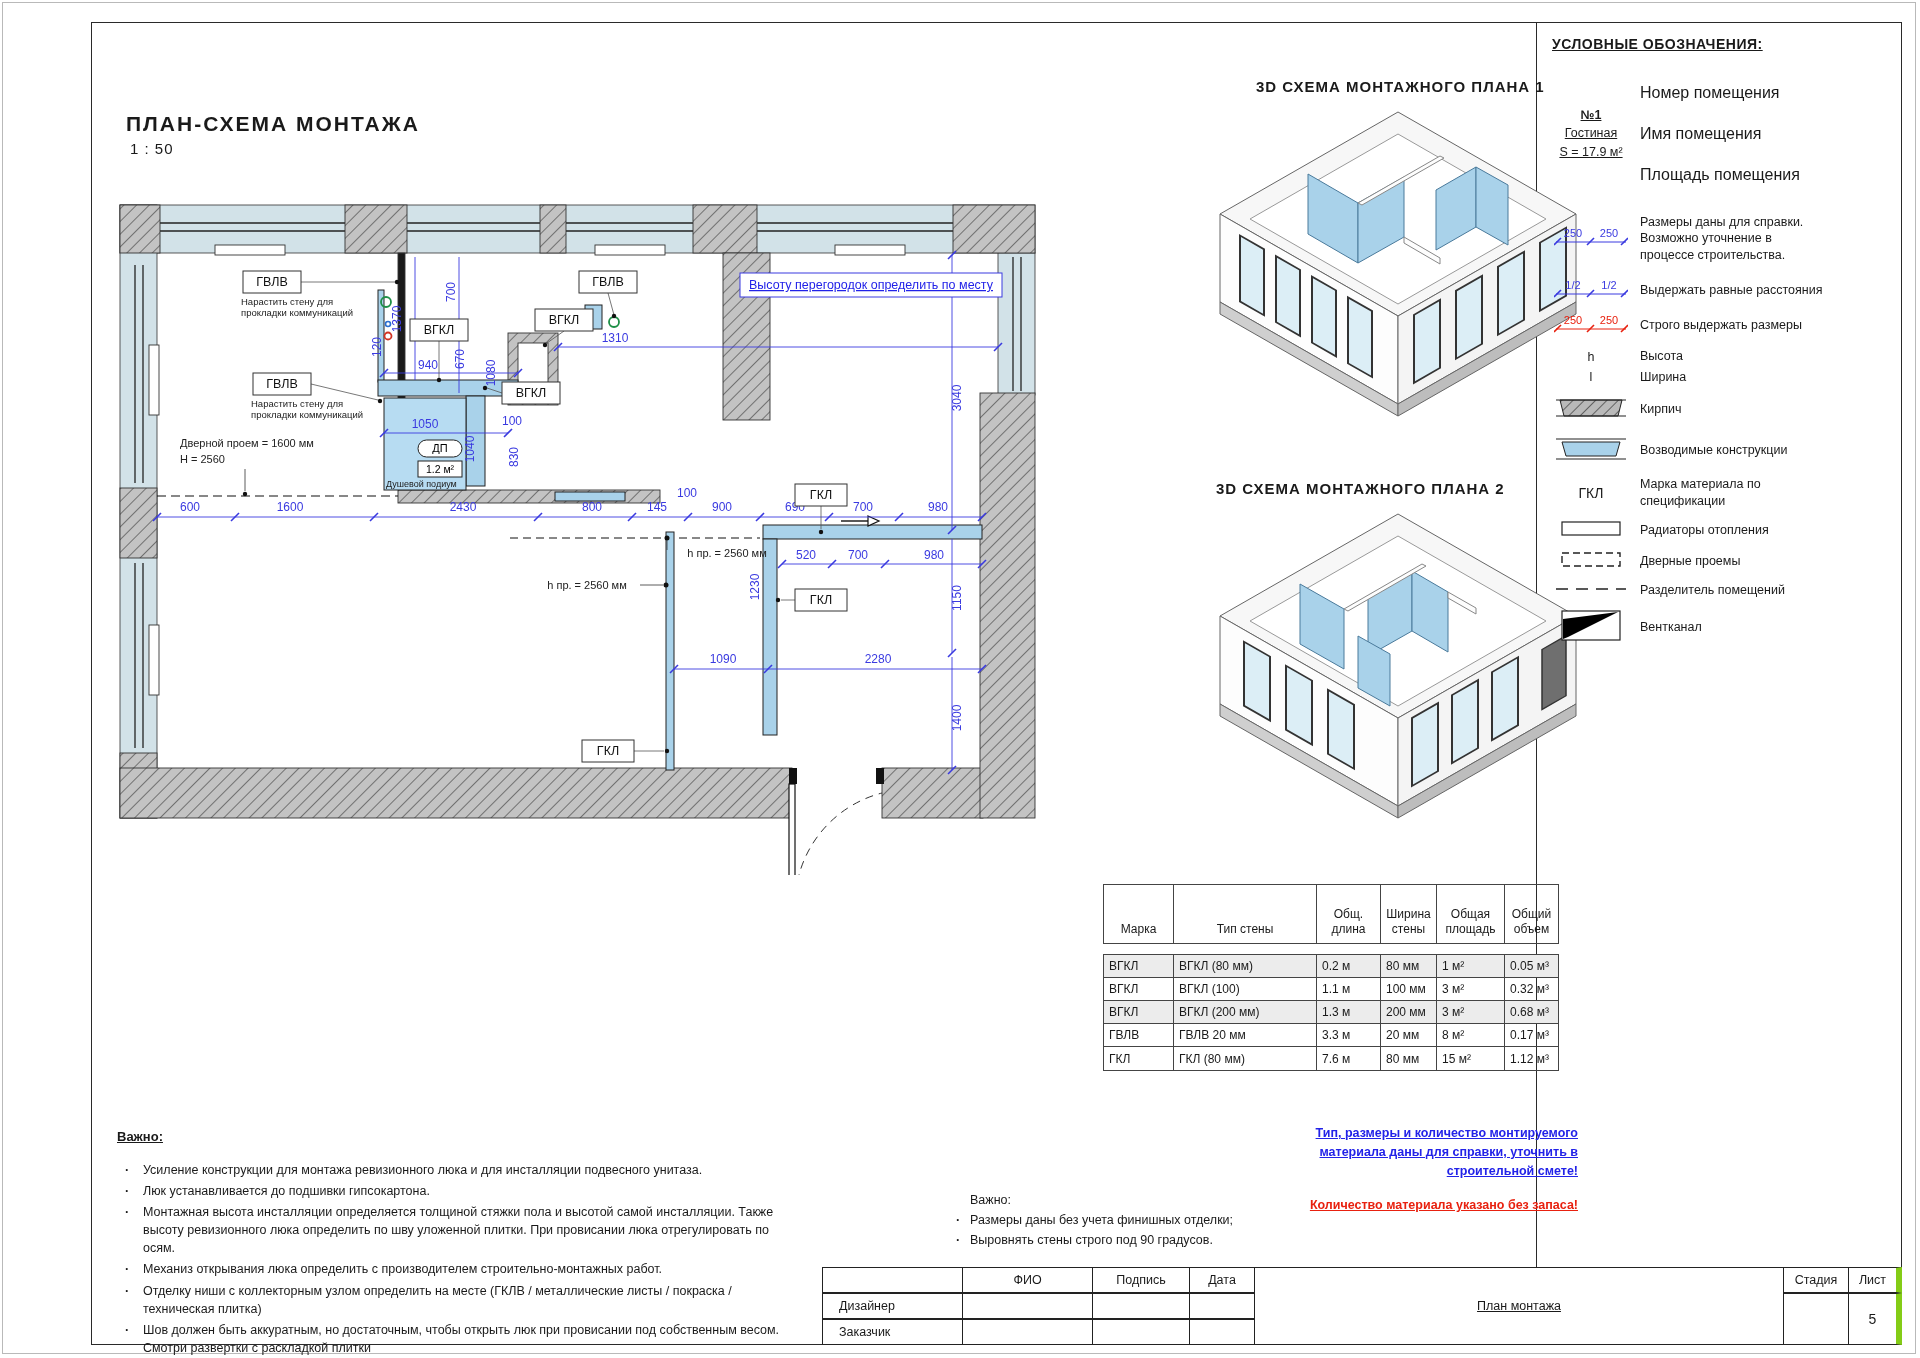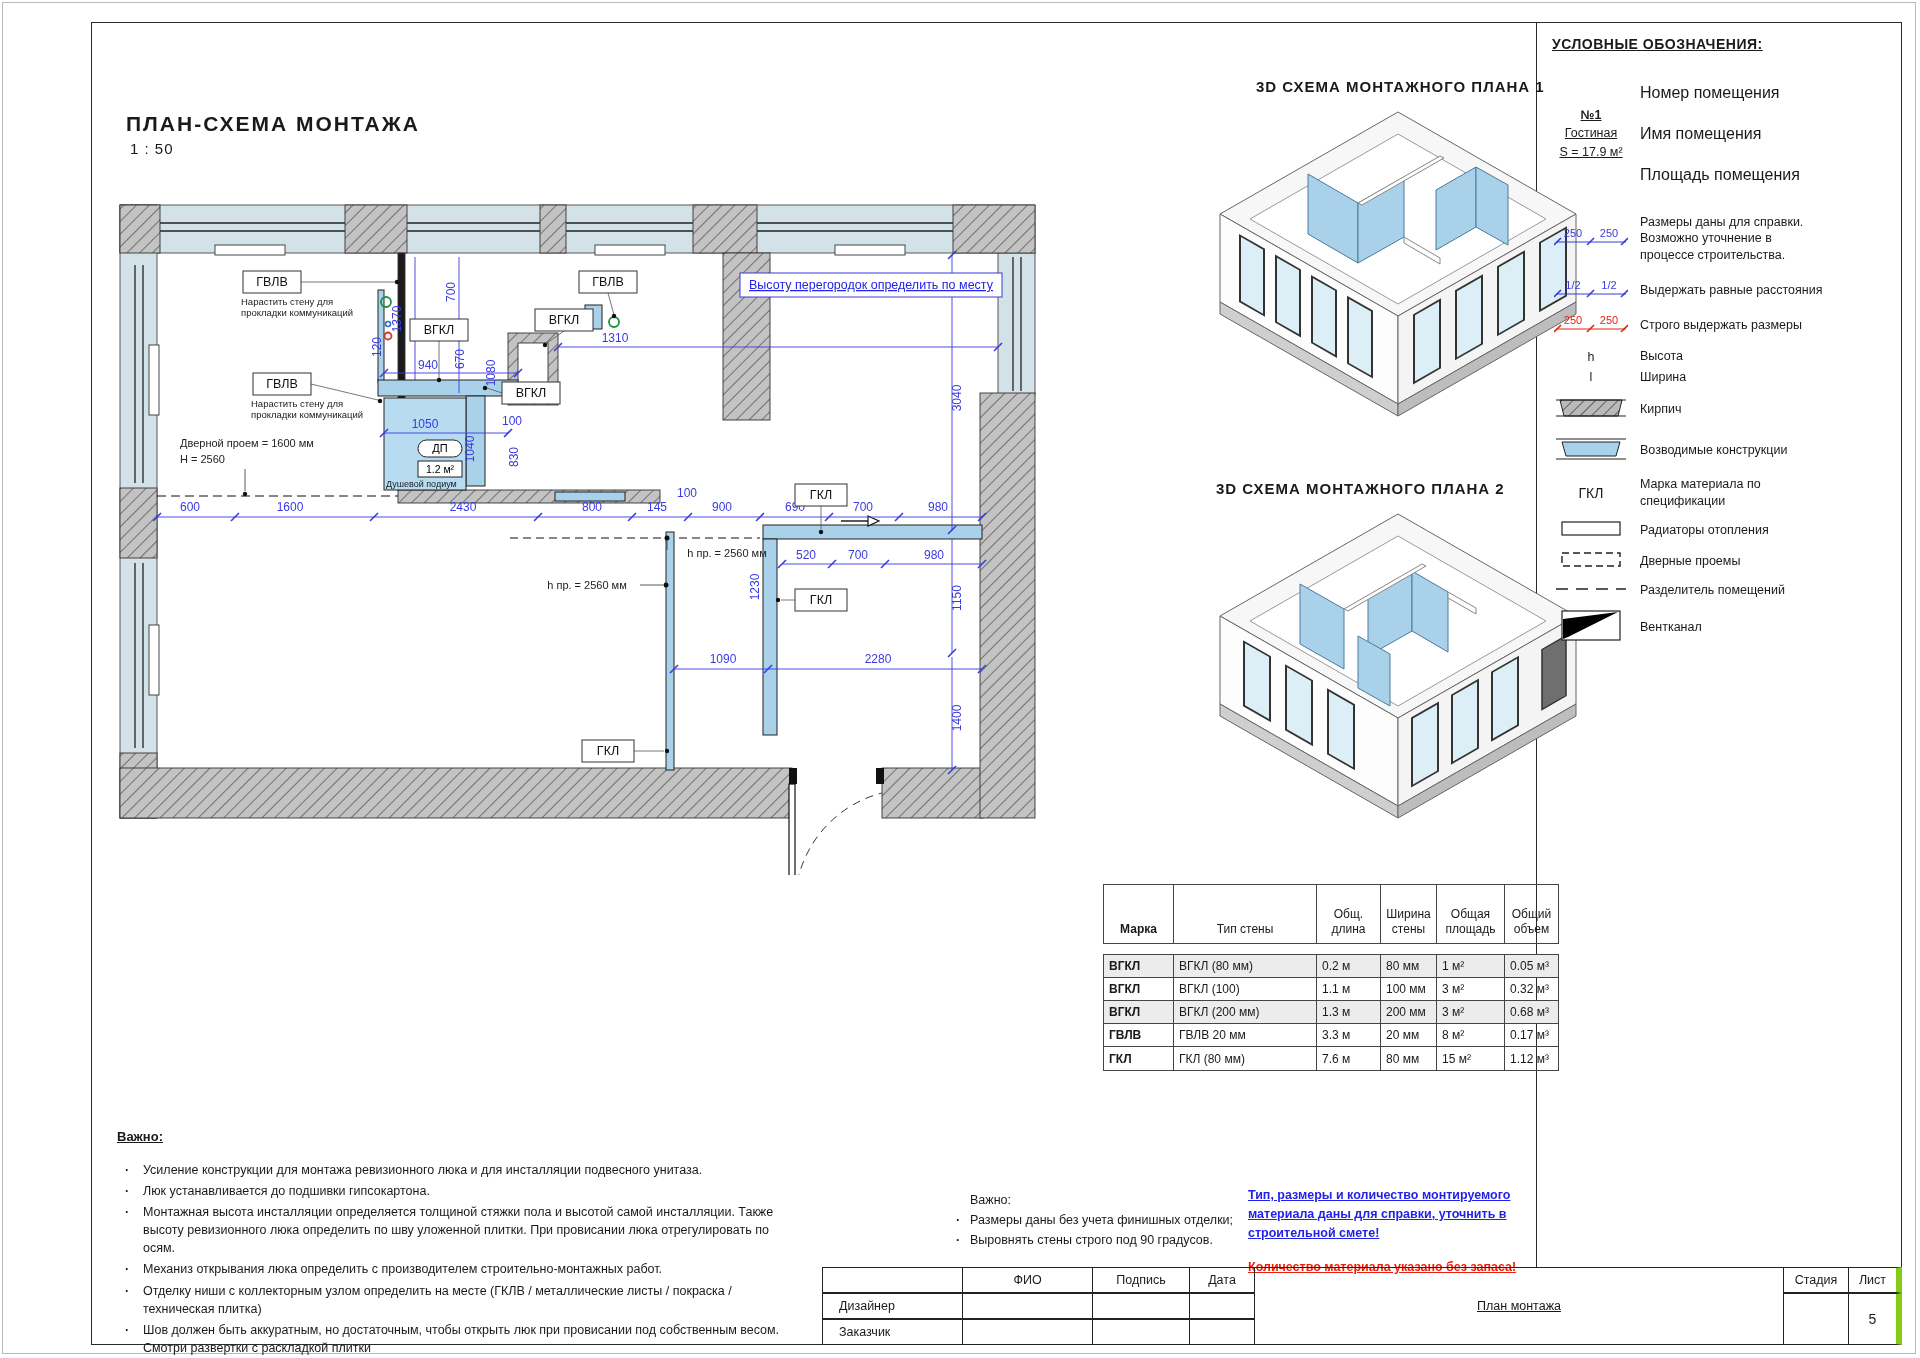--- a/index.html
+++ b/index.html
@@ -39,31 +39,31 @@
   .spec-title { height:52px; display:flex; align-items:center; justify-content:center; font-size:13px; border-bottom:1px solid #444; }
   .spec-cols { display:flex; height:58px; }
   .spec-cols .c { border-right:1px solid #444; display:flex; align-items:flex-end; justify-content:center; padding-bottom:6px; text-align:center; white-space:pre-line; line-height:1.25; }
   .spec-cols .c:last-child { border-right:none; }
   .spec-body { border:1px solid #444; margin-top:10px; }
   .spec-row { display:flex; height:23px; border-bottom:1px solid #444; }
   .spec-row:last-child { border-bottom:none; }
   .spec-row .c { border-right:1px solid #444; display:flex; align-items:center; padding-left:5px; }
   .spec-row .c:last-child { border-right:none; }
   .spec-row.shade { background:#ececec; }
-  .cw0{width:70px;font-weight:bold;} .cw1{width:143px;} .cw2{width:64px;} .cw3{width:56px;} .cw4{width:68px;} .cw5{width:53px; flex:1;}
+  .cw0{width:70px;} .cw1{width:143px;} .cw2{width:64px;} .cw3{width:56px;} .cw4{width:68px;} .cw5{width:53px; flex:1;}
 
   .notes-left { position:absolute; left:117px; top:1128px; width:672px; font-size:12.5px; line-height:1.45; }
   .notes-left h4 { font-size:13px; font-weight:bold; text-decoration:underline; margin-bottom:14px; }
   .notes-left ul, .notes-center ul { list-style:none; }
   .notes-left li { padding-left:26px; position:relative; margin-bottom:3px; }
   .notes-left li:before, .notes-center li:before { content:"\00B7"; position:absolute; left:8px; font-weight:bold; }
   .notes-center { position:absolute; left:948px; top:1190px; width:330px; font-size:12.5px; line-height:1.6; }
   .notes-center h4 { font-size:12.5px; font-weight:normal; padding-left:22px; }
   .notes-center li { padding-left:22px; position:relative; }
-  .warn { position:absolute; left:1248px; top:1186px; width:330px; font-size:12.5px; line-height:1.5; }
+  .warn { position:absolute; left:1248px; top:1124px; width:330px; font-size:12.5px; line-height:1.5;text-align:right; }
   .warn .blue { color:#2222e8; text-decoration:underline; font-weight:bold; }
   .warn .red { color:#e8210f; text-decoration:underline; font-weight:bold; margin-top:16px; }
 
   .tb { position:absolute; left:822px; top:1267px; width:1080px; height:78px; display:grid;
         grid-template-columns:140px 130px 97px 65px 529px 65px 54px; grid-template-rows:26px 26px 26px;
         font-size:12.5px; }
   .tb > div { border-left:1px solid #222; border-top:1px solid #222; display:flex; align-items:center; justify-content:center; }
   .tb > div.r { border-right:6px solid #84cc16; }
   .tb > div.b { border-bottom:1px solid #222; }
   .tb .name { justify-content:flex-start; padding-left:16px; }

